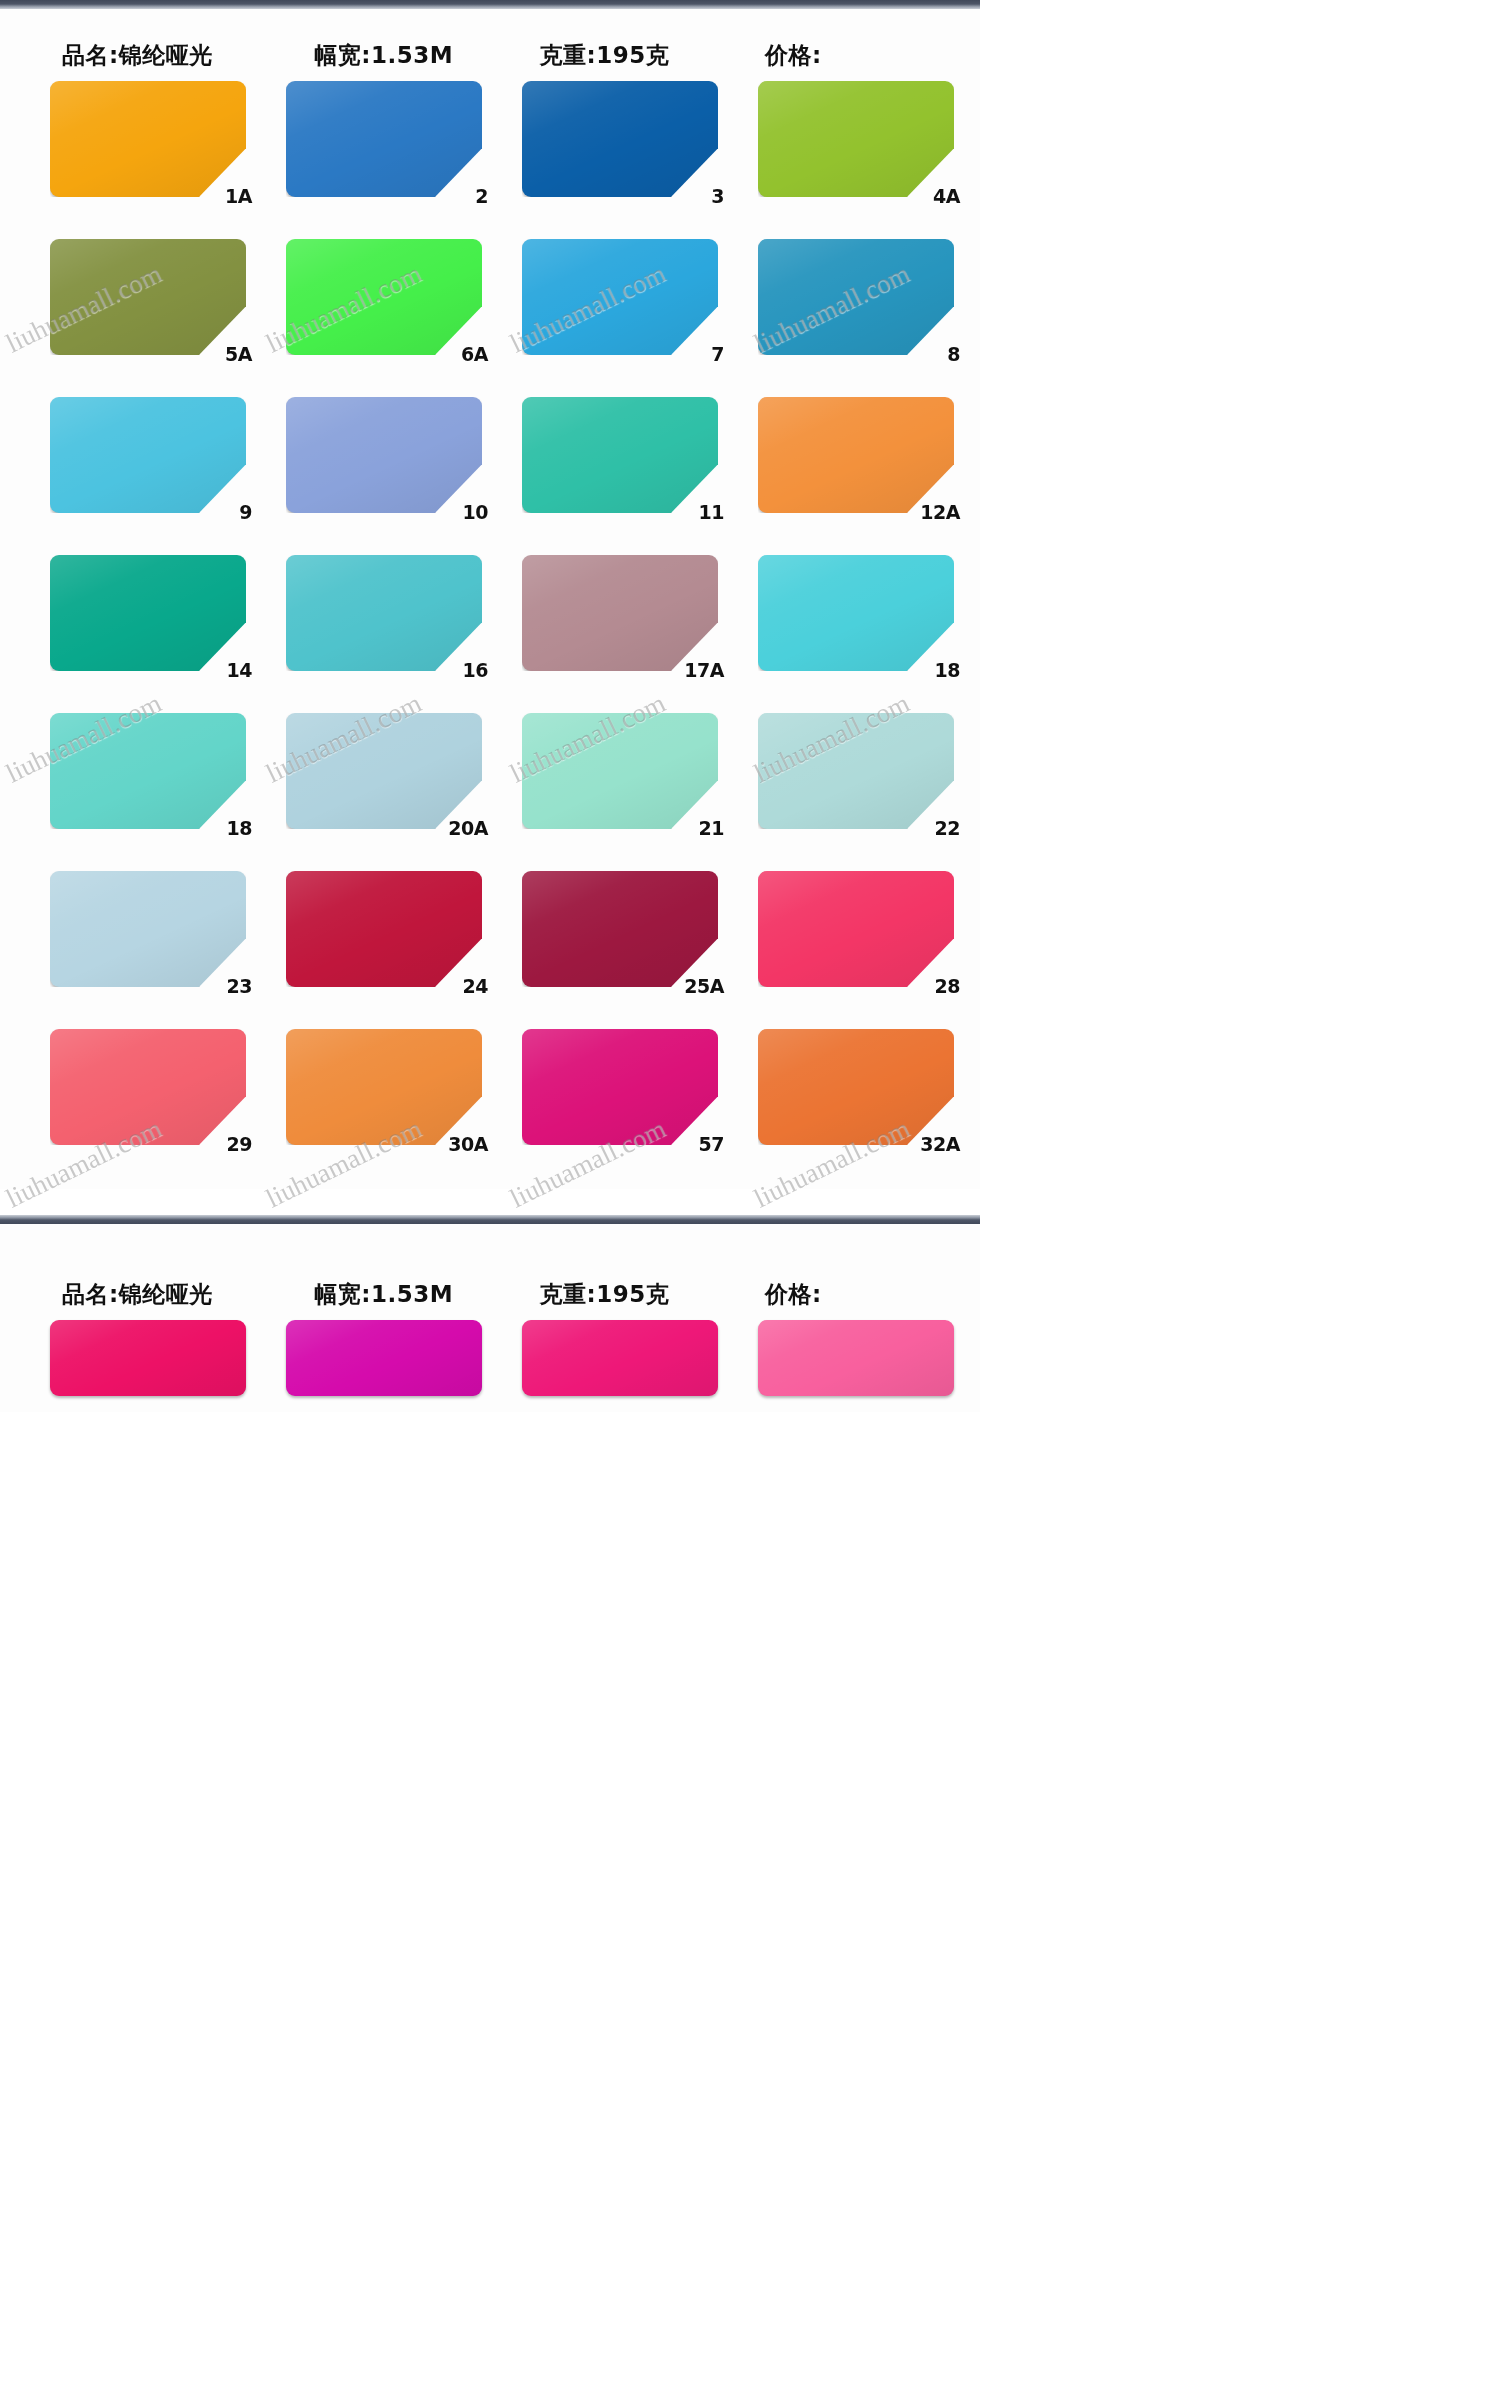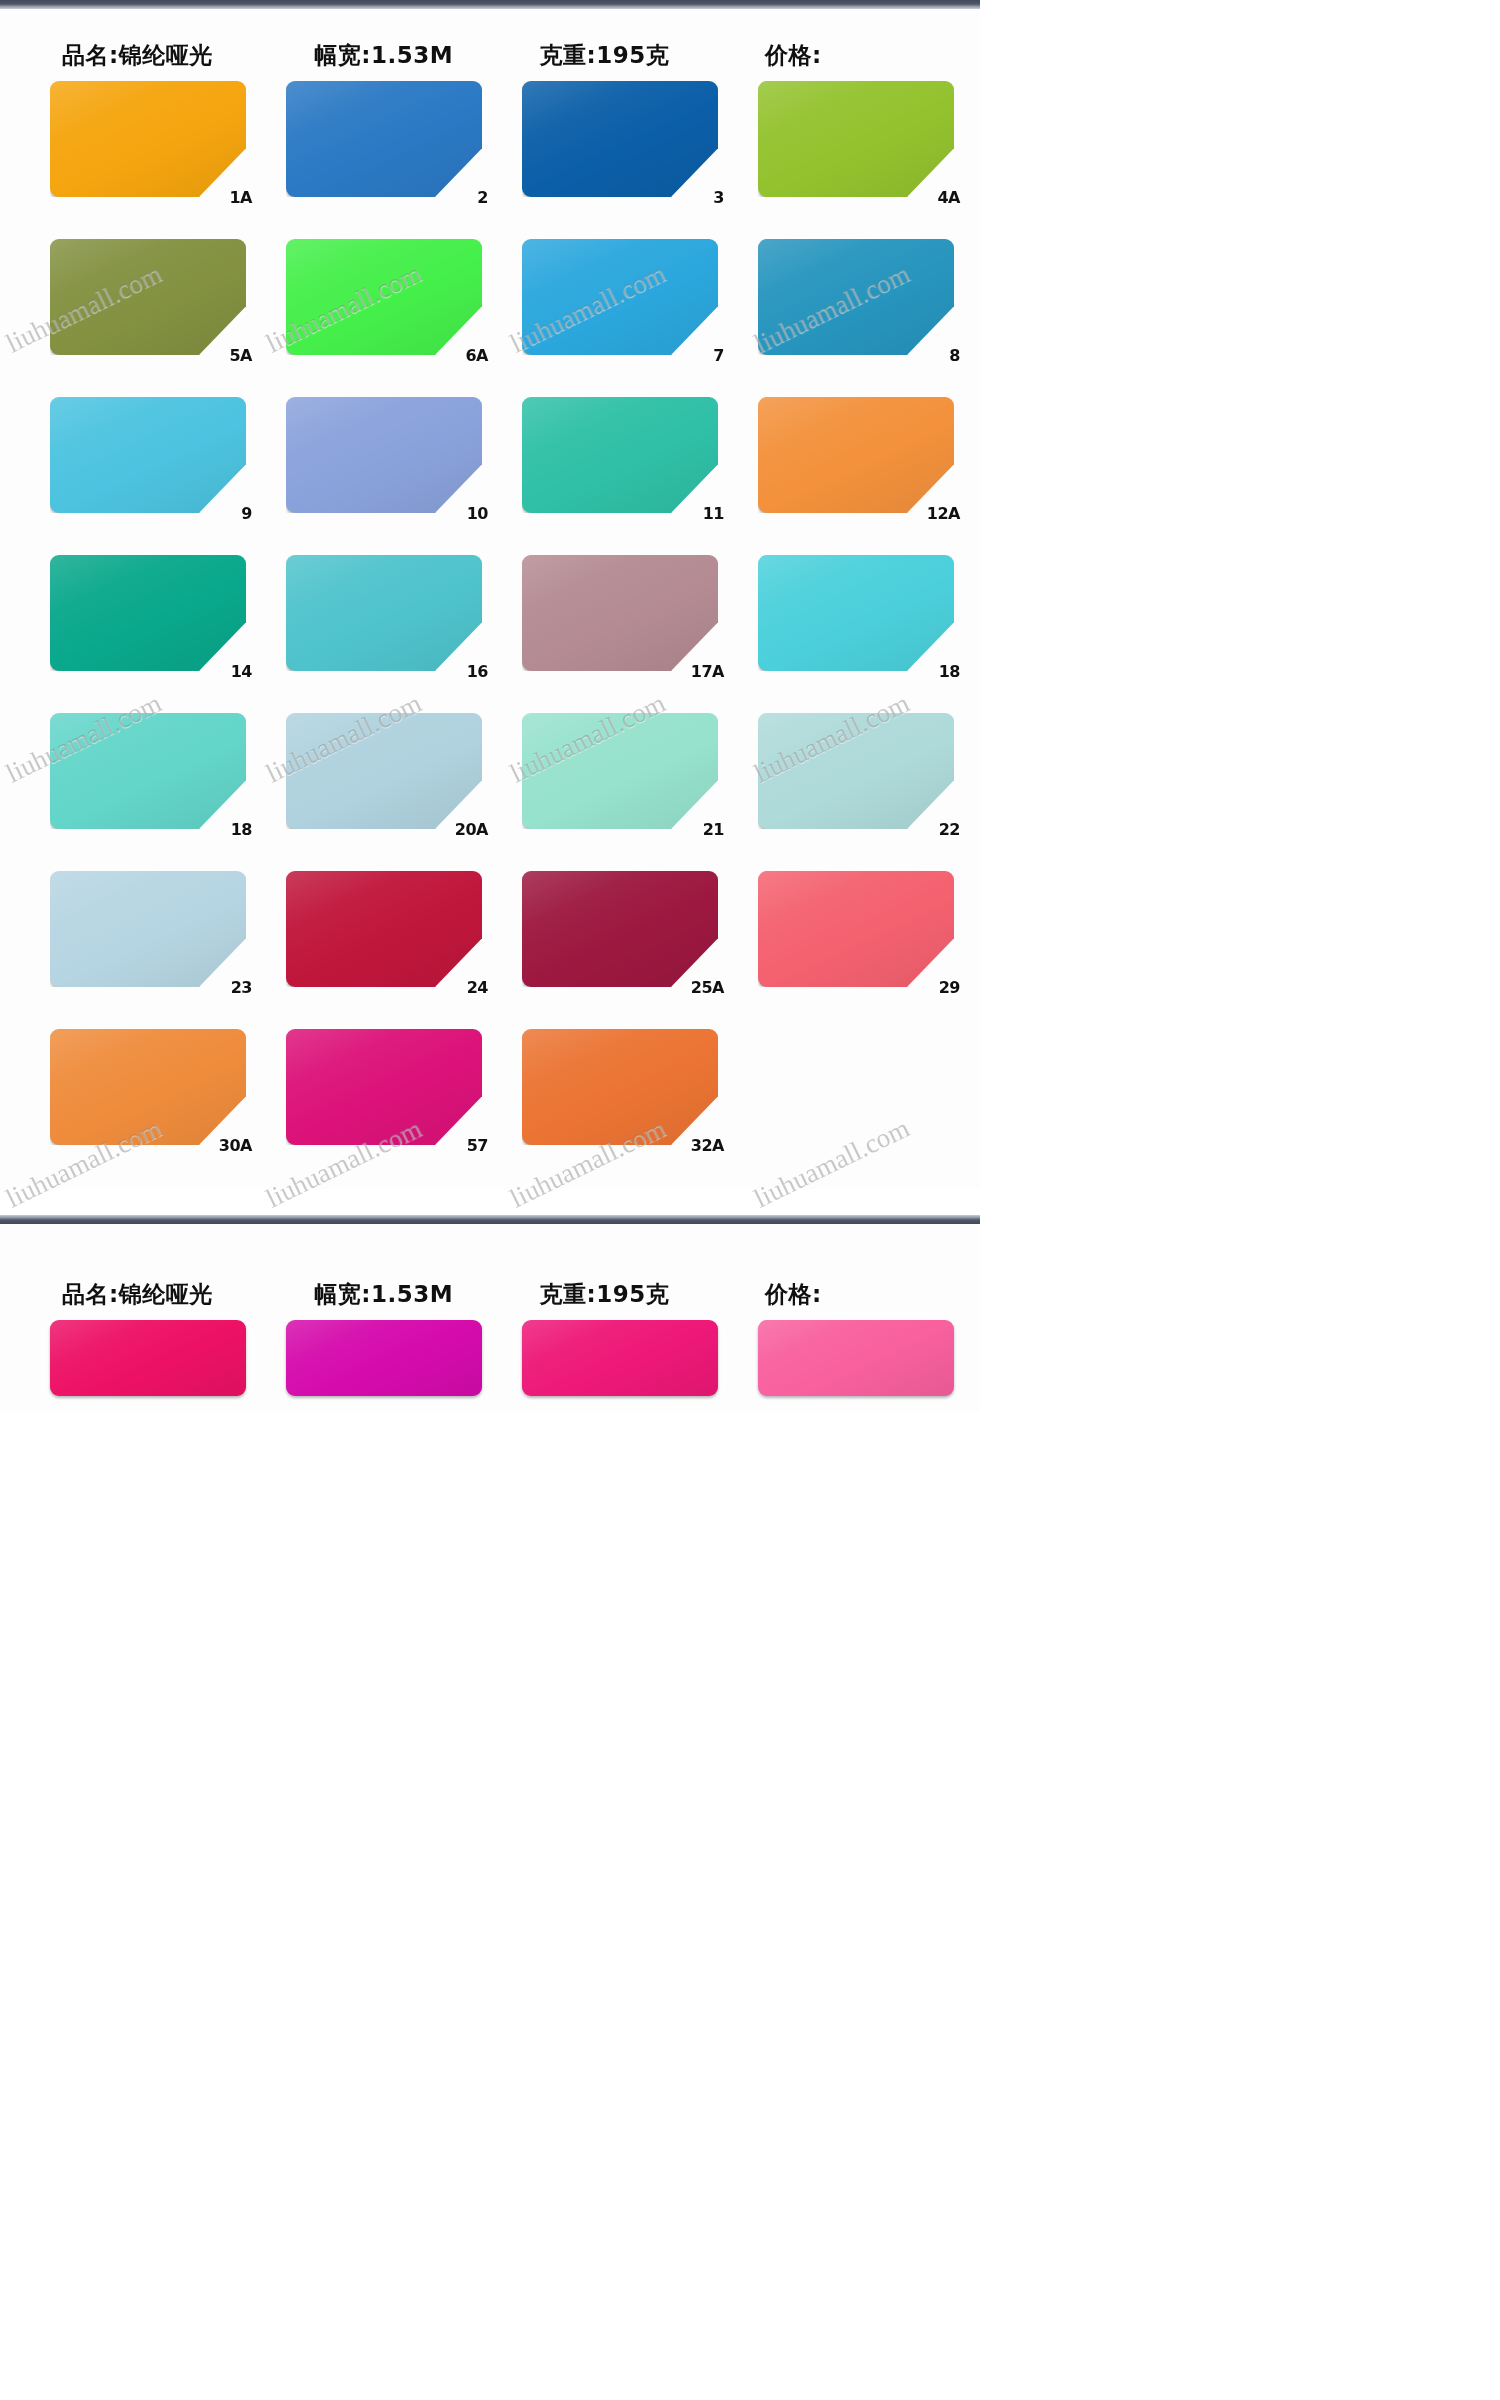--- a/index.html
+++ b/index.html
@@ -109,21 +109,21 @@
     position: absolute;
     inset: 0;
     border-radius: 9px;
     background: linear-gradient(155deg, rgba(255,255,255,0.16) 0%, rgba(255,255,255,0.04) 28%, rgba(0,0,0,0.0) 55%, rgba(0,0,0,0.07) 100%);
     pointer-events: none;
   }
   .chip-code {
     position: absolute;
     right: -6px;
     bottom: -9px;
-    font-size: 16px;
+    font-size: 19px;
     font-weight: 700;
     color: #111111;
     font-family: "DejaVu Sans", "Liberation Sans", sans-serif;
     letter-spacing: -0.5px;
     line-height: 1;
     text-shadow: 0 1px 0 rgba(255,255,255,0.8);
   }
 
   
   .wm-layer {
@@ -296,20 +296,26 @@
         <div class="cell">
           <div class="chip-wrap">
             <div class="chip" style="background: rgb(192, 22, 60);"></div>
             <div class="chip-code">24</div>
           </div>
         </div>
         <div class="cell">
           <div class="chip-wrap">
             <div class="chip" style="background: rgb(157, 24, 64);"></div>
             <div class="chip-code">25A</div>
+          </div>
+        </div>
+        <div class="cell">
+          <div class="chip-wrap">
+            <div class="chip" style="background: rgb(243, 54, 102);"></div>
+            <div class="chip-code">28</div>
           </div>
         </div>
         <div class="cell">
           <div class="chip-wrap">
             <div class="chip" style="background: rgb(244, 97, 111);"></div>
             <div class="chip-code">29</div>
           </div>
         </div>
         <div class="cell">
           <div class="chip-wrap">

